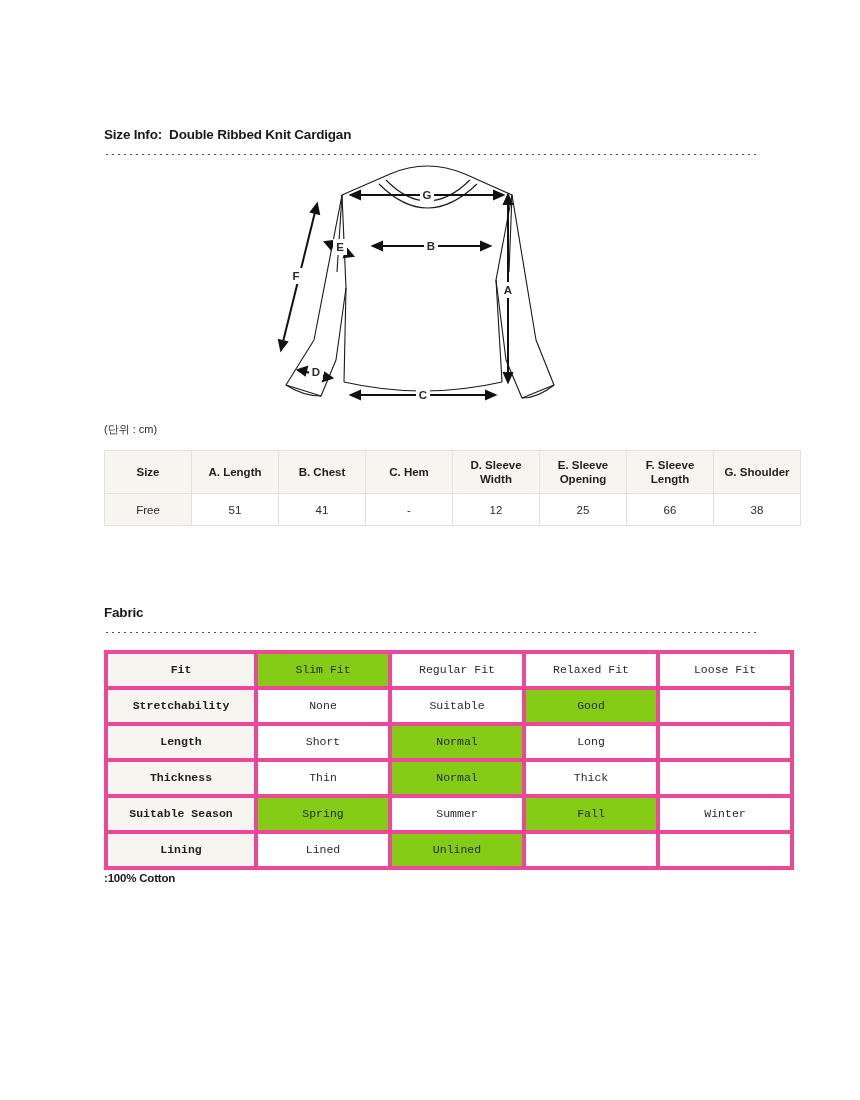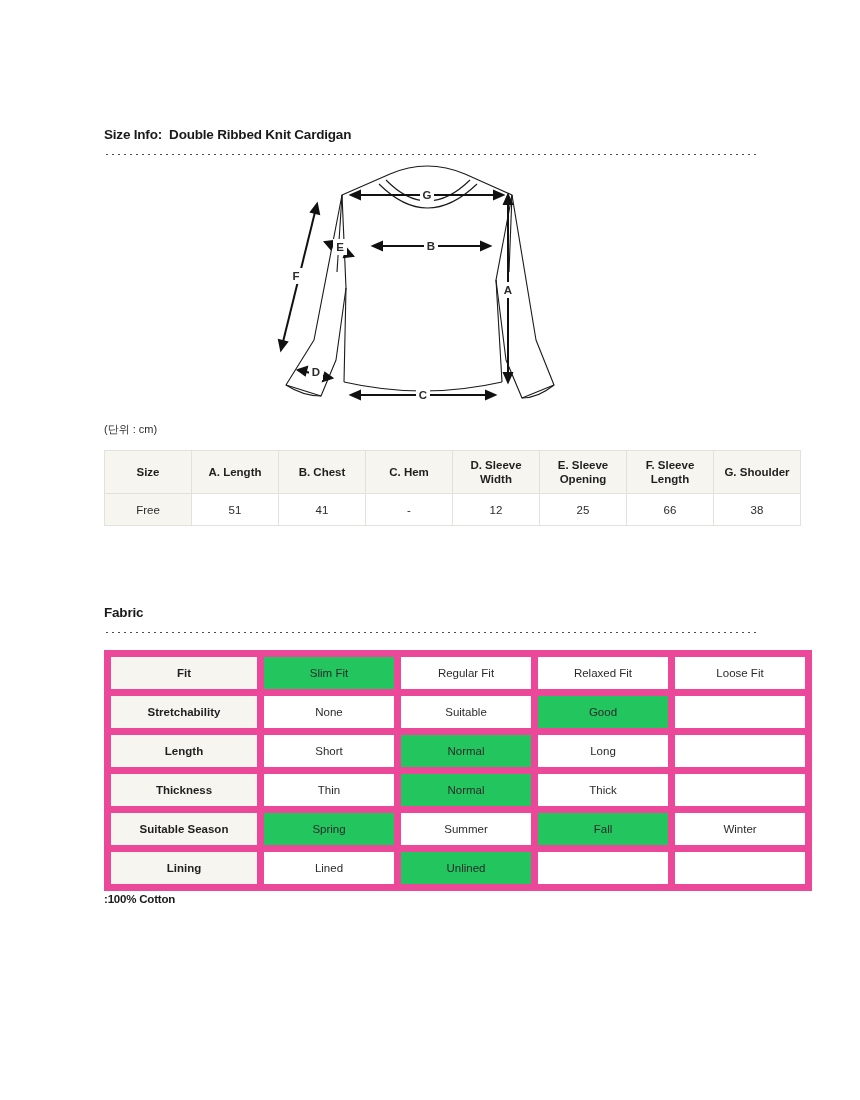--- a/index.html
+++ b/index.html
@@ -94,35 +94,36 @@
     background: #ffffff;
   }
   .size-table th.rowhead, .size-table td.rowhead {
     background: #f7f5ef;
   }
 
   .fabric-table {
     margin-top: 16px;
   }
   .fabric-table td {
-    border: 7px solid #ec4899;
+    border: 4px solid #ec4899;
     font-size: 11.5px;
     text-align: center;
     height: 30px;
     color: #2b2b2b;
     background: #ffffff;
     line-height: 14px;
+    font-family: Liberation Mono, monospace;
   }
   .fabric-table td.attr-name {
     background: #f7f5ef;
     font-weight: bold;
     color: #1f1f1f;
   }
   .fabric-table td.selected {
-    background: #22c55e;
+    background: #84cc16;
   }
   .fabric-note {
     margin-top: 1px;
     font-size: 11.5px;
     font-weight: bold;
     color: #1a1a1a;
     letter-spacing: -0.2px;
     line-height: 15px;
   }
   .spacer-block { height: 78px; }

